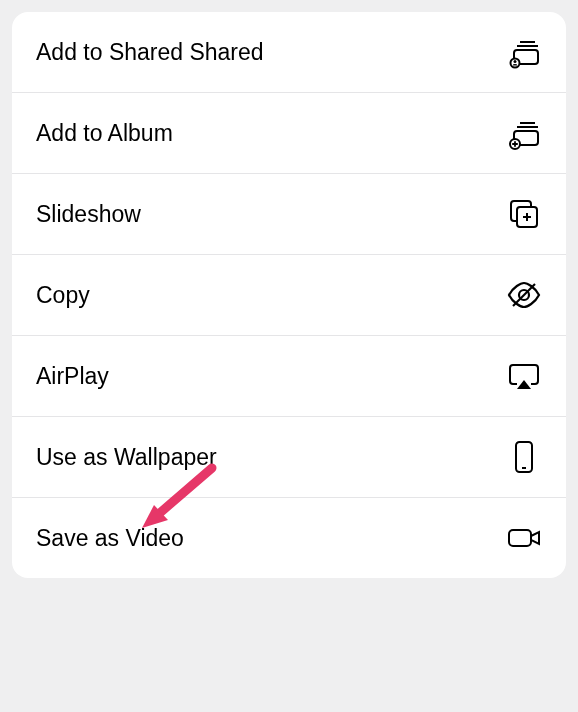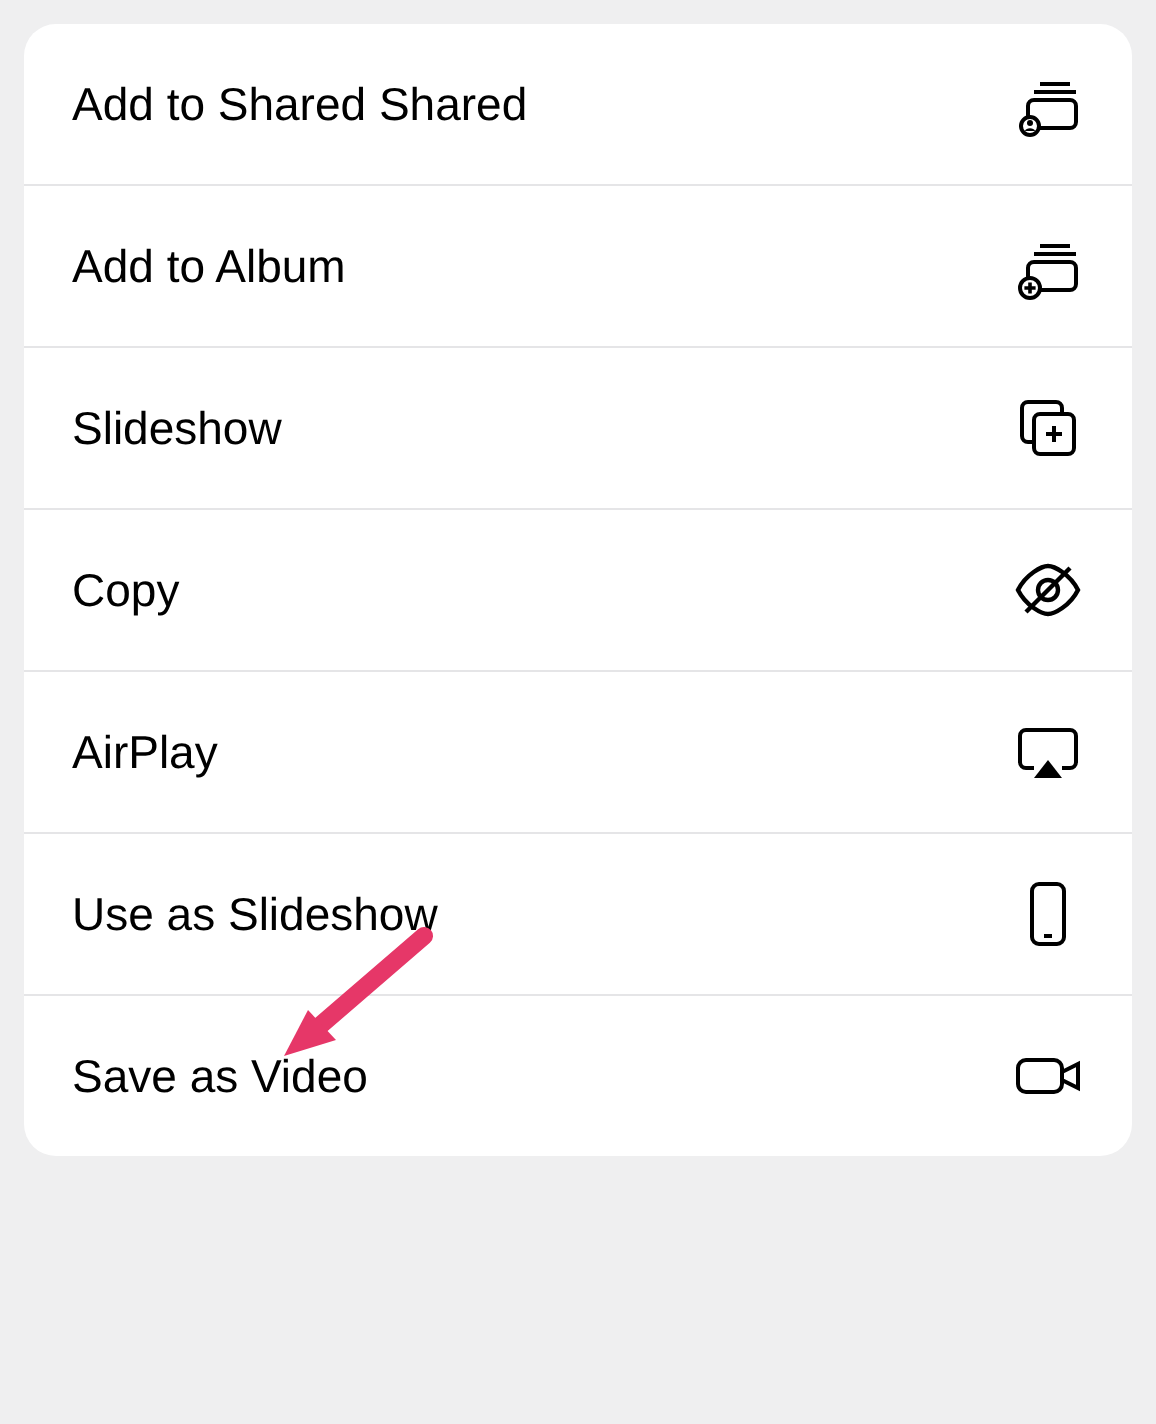--- a/index.html
+++ b/index.html
@@ -119,21 +119,21 @@
       <span class="label">AirPlay</span>
       <span class="icon">
         <svg viewBox="0 0 36 36" fill="none" stroke="#000" stroke-width="2">
           <path d="M11 26 H7 a3 3 0 0 1 -3 -3 V10 a3 3 0 0 1 3 -3 h22 a3 3 0 0 1 3 3 v13 a3 3 0 0 1 -3 3 h-4"></path>
           <path d="M18 22 l7 9 h-14 z" fill="#000" stroke="none"></path>
         </svg>
       </span>
     </div>
 
     <div class="menu-item">
-      <span class="label">Use as Slideshow</span>
+      <span class="label">Use as Wallpaper</span>
       <span class="icon">
         <svg viewBox="0 0 36 36" fill="none" stroke="#000" stroke-width="2">
           <rect x="10" y="3" width="16" height="30" rx="3.5"></rect>
           <line x1="16" y1="29" x2="20" y2="29"></line>
         </svg>
       </span>
     </div>
 
     <div class="menu-item">
       <span class="label">Save as Video</span>

